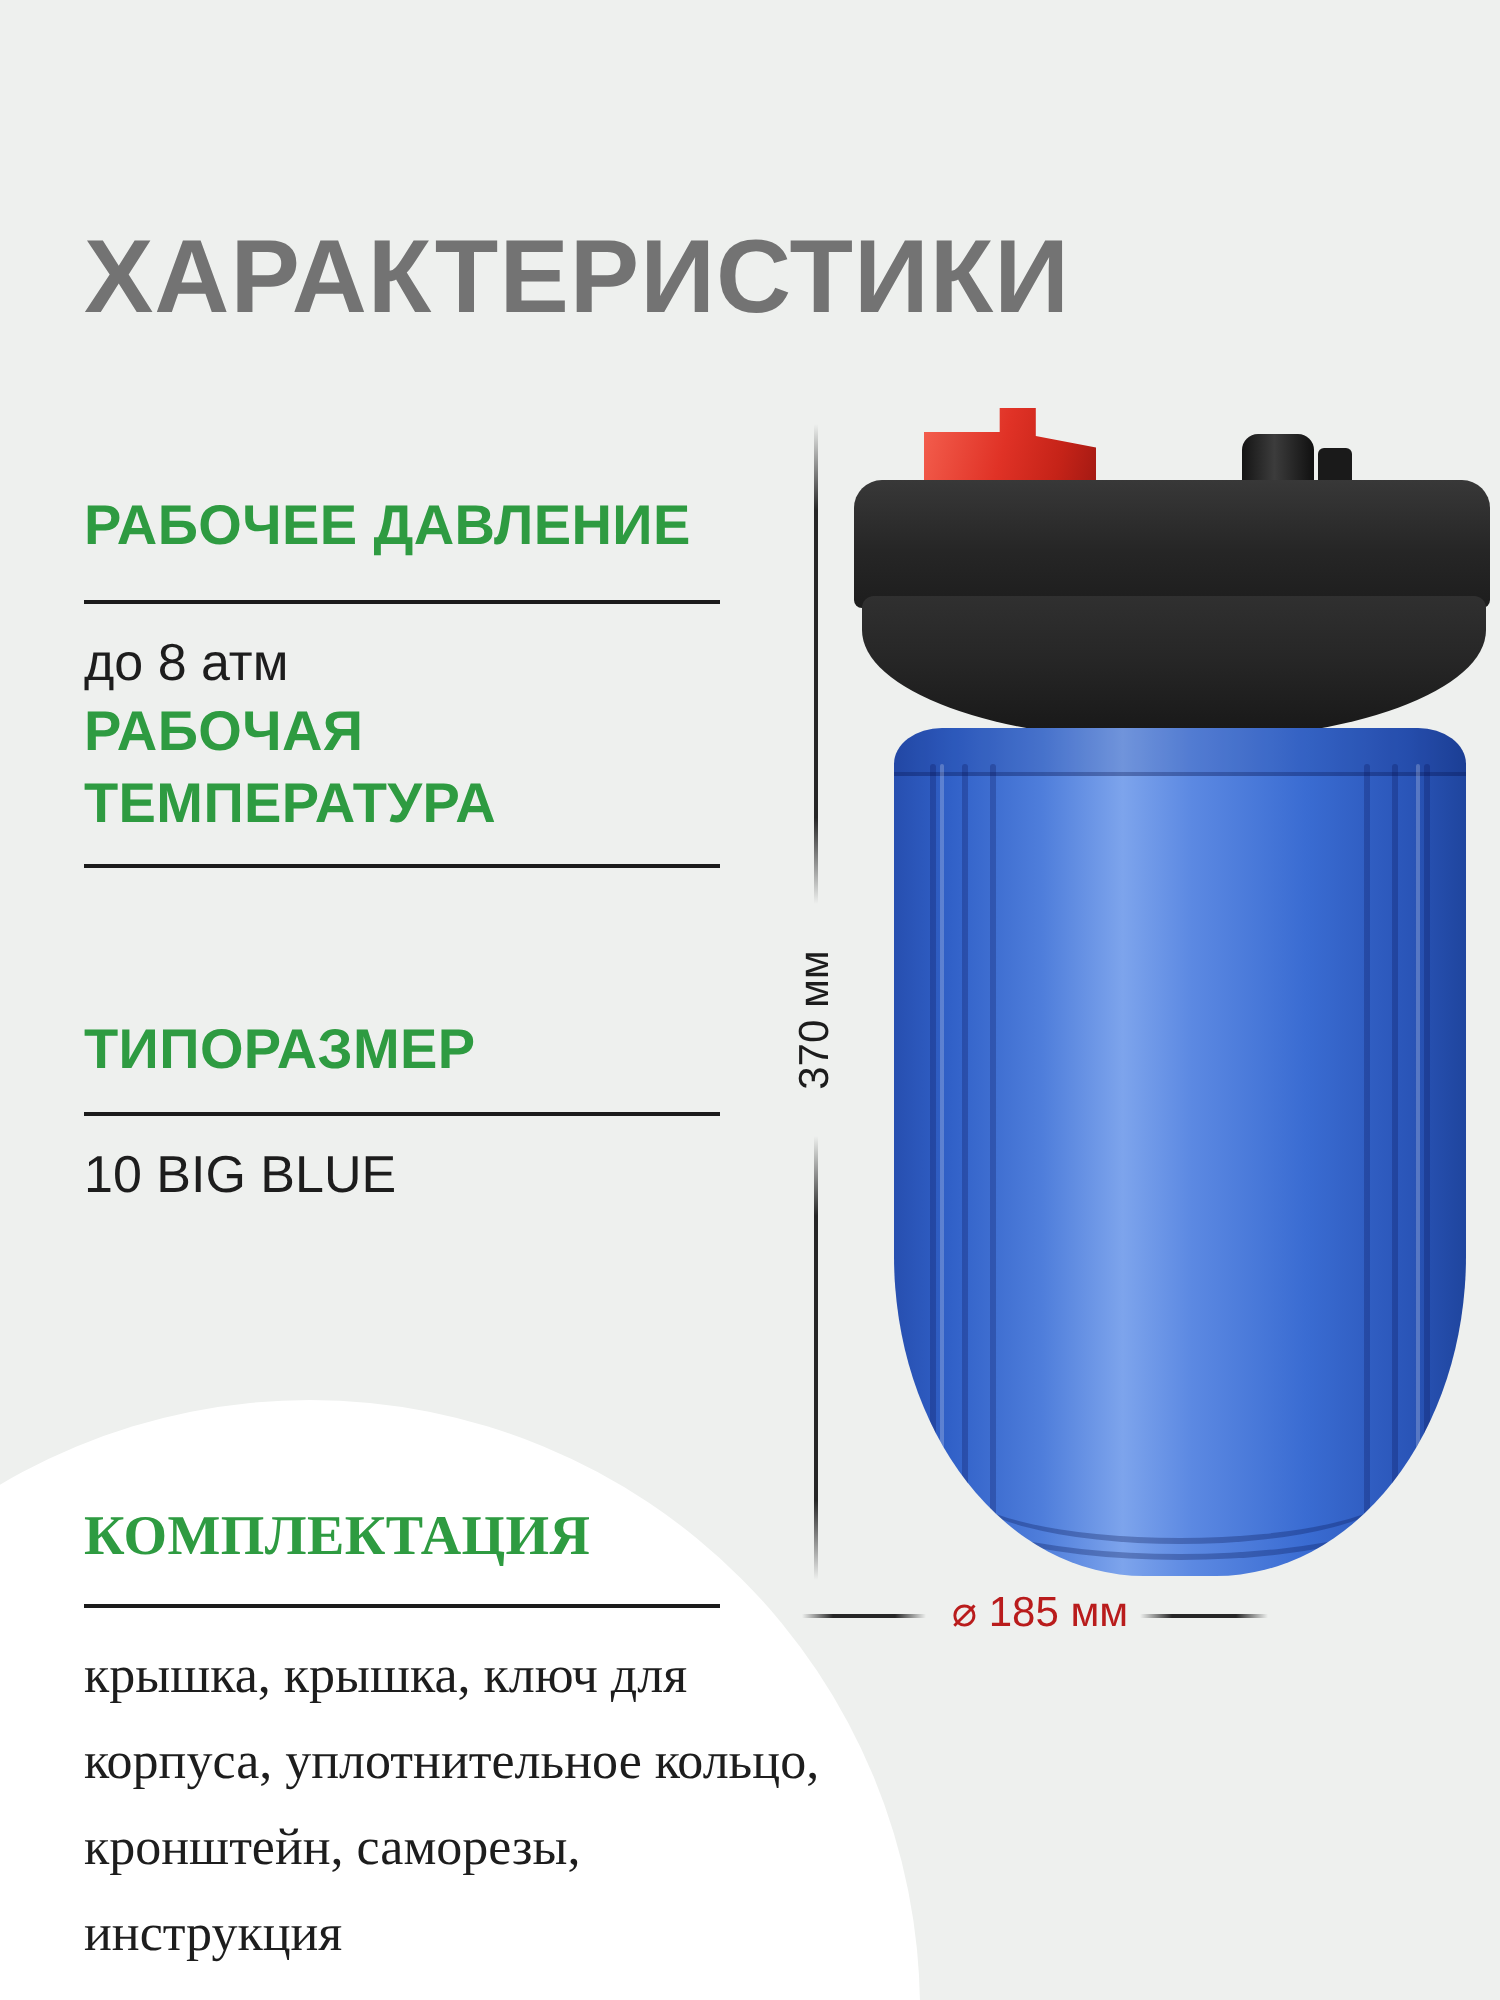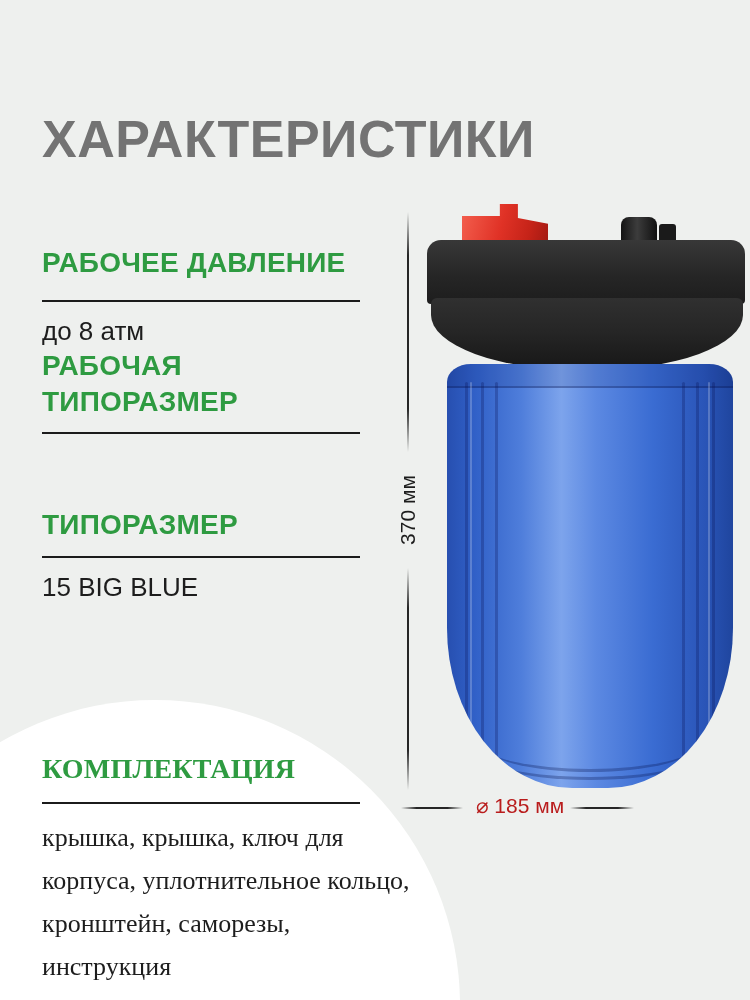--- a/index.html
+++ b/index.html
@@ -80,28 +80,28 @@
 
   <h1 class="page-title">ХАРАКТЕРИСТИКИ</h1>
 
   <section class="spec sec1">
     <div class="spec-label">РАБОЧЕЕ ДАВЛЕНИЕ</div>
     <div class="spec-rule"></div>
     <div class="spec-value">до 8 атм</div>
   </section>
 
   <section class="spec sec2">
-    <div class="spec-label two-line">РАБОЧАЯ ТИПОРАЗМЕР</div>
+    <div class="spec-label two-line">РАБОЧАЯ ТЕМПЕРАТУРА</div>
     <div class="spec-rule"></div>
   </section>
 
   <section class="spec sec3">
     <div class="spec-label">ТИПОРАЗМЕР</div>
     <div class="spec-rule"></div>
-    <div class="spec-value">15 BIG BLUE</div>
+    <div class="spec-value">10 BIG BLUE</div>
   </section>
 
   <section class="spec sec4">
     <div class="spec-label">КОМПЛЕКТАЦИЯ</div>
     <div class="spec-rule"></div>
     <div class="spec-lines">
       <div>крышка, крышка, ключ для</div>
       <div>корпуса, уплотнительное кольцо,</div>
       <div>кронштейн, саморезы,</div>
       <div>инструкция</div>

